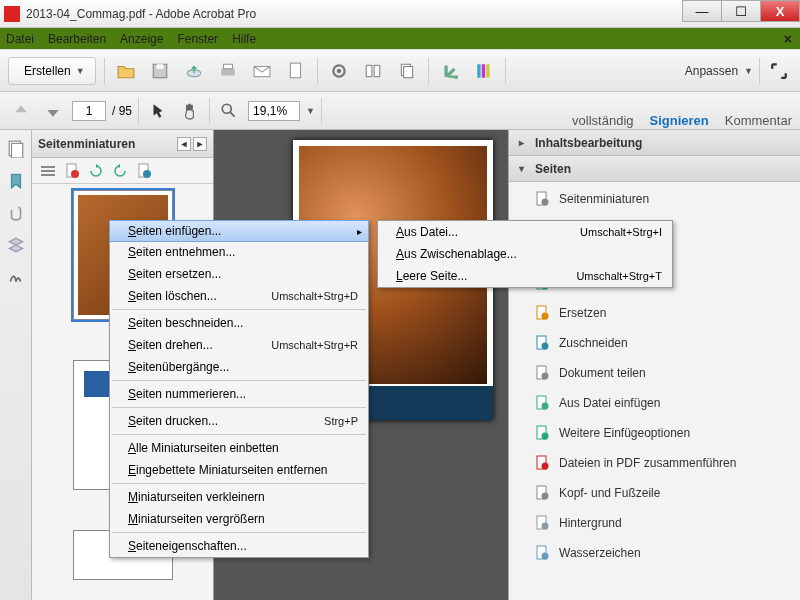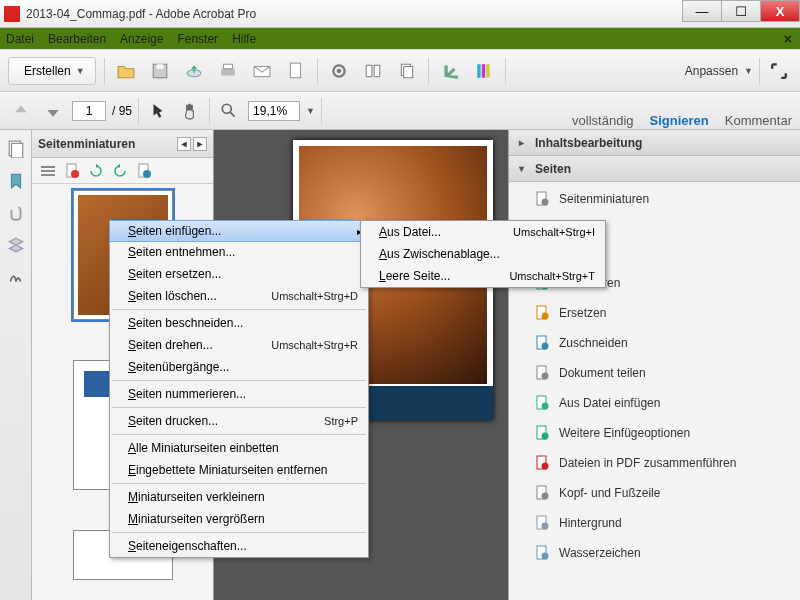--- a/index.html
+++ b/index.html
@@ -46,21 +46,21 @@
 .rp-hdr .chev { font-size: 10px; color: #555; width:10px; }
 .rp-list { padding: 6px 0 6px 24px; display: flex; flex-direction: column; gap: 8px; }
 .rp-item { display: flex; align-items: center; gap: 8px; height: 22px; color: #333; }
 .rp-item .ic { width: 18px; height: 18px; display:flex; align-items:center; justify-content:center;}
 .ctxmenu { position: absolute; left: 109px; top: 220px; width: 260px; background: #f4f4f4; border: 1px solid #9a9a9a; box-shadow: 2px 2px 4px rgba(0,0,0,0.3); z-index: 50; }
 .ctxmenu .row { height: 22px; display: flex; align-items: center; padding: 0 10px 0 18px; color: #000; position: relative; }
 .ctxmenu .row.hl { background: linear-gradient(#d6e6fb,#aecdf3); border: 1px solid #7aa7db; margin: -1px; }
 .ctxmenu .row .sc { margin-left: auto; color: #222; font-size: 11px;}
 .ctxmenu .row .arr { position: absolute; right: 6px; font-size: 10px; }
 .ctxmenu hr { border: none; border-top: 1px solid #c8c8c8; margin: 2px 2px; }
-.submenu { position: absolute; left: 360px; top: 220px; width: 246px; background: #f4f4f4; border: 1px solid #9a9a9a; box-shadow: 2px 2px 4px rgba(0,0,0,0.3); z-index: 60; }
+.submenu { position: absolute; left: 377px; top: 220px; width: 296px; background: #f4f4f4; border: 1px solid #9a9a9a; box-shadow: 2px 2px 4px rgba(0,0,0,0.3); z-index: 60; }
 .submenu .row { height: 22px; display: flex; align-items: center; padding: 0 10px 0 18px; }
 .submenu .row.disabled { color: #000000; }
 .submenu .row .sc { margin-left: auto; font-size: 11px; }
 u { text-decoration: underline; }
 </style>
 </head>
 <body>
 
 <div class="titlebar">
   <span class="appicon"></span>

